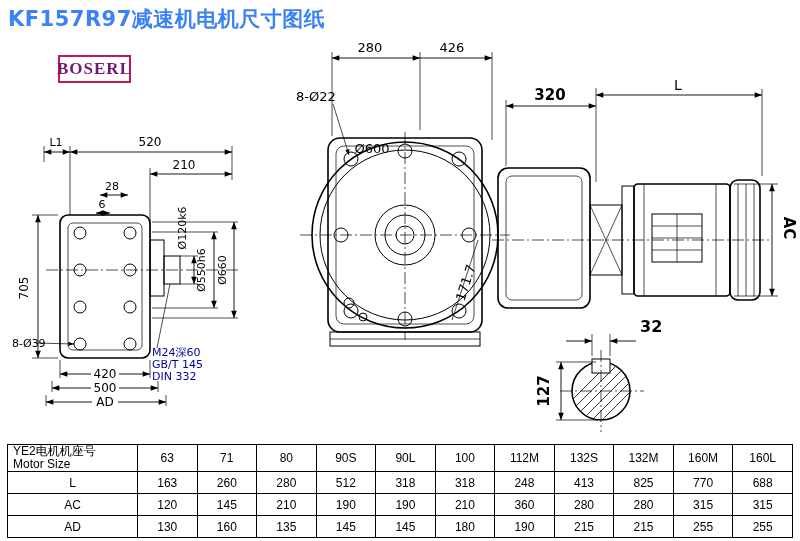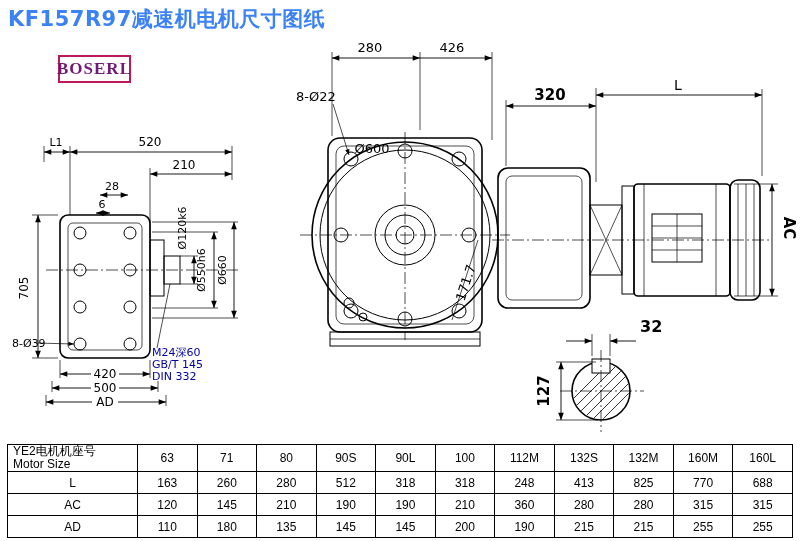--- a/index.html
+++ b/index.html
@@ -279,26 +279,26 @@
       <td>190</td>
       <td>210</td>
       <td>360</td>
       <td>280</td>
       <td>280</td>
       <td>315</td>
       <td>315</td>
     </tr>
     <tr>
       <td>AD</td>
-      <td>110</td>
-      <td>180</td>
+      <td>130</td>
+      <td>160</td>
       <td>135</td>
       <td>145</td>
       <td>145</td>
-      <td>200</td>
+      <td>180</td>
       <td>190</td>
       <td>215</td>
       <td>215</td>
       <td>255</td>
       <td>255</td>
     </tr>
   </tbody>
 </table>
 
 </body></html>

